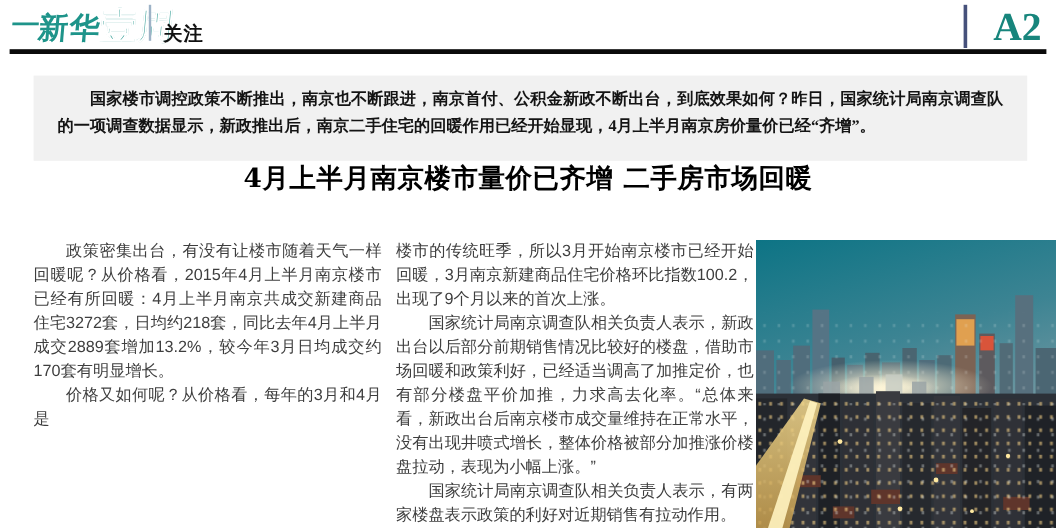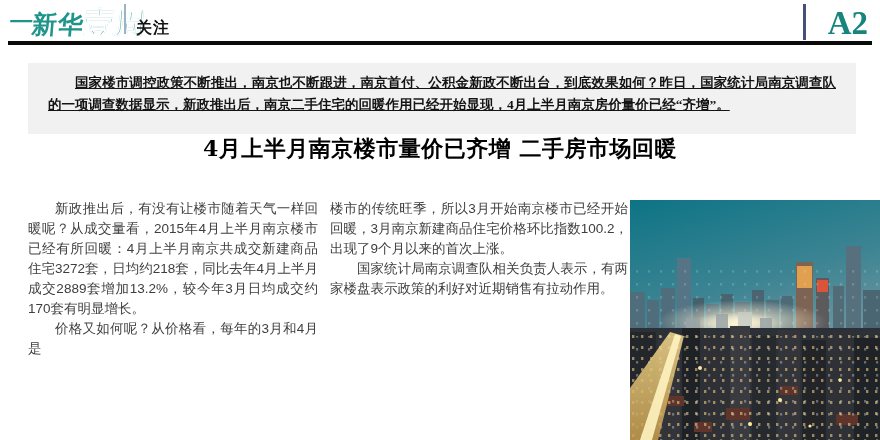--- a/index.html
+++ b/index.html
@@ -37,21 +37,21 @@
     font-family:"Liberation Serif", serif; font-weight:bold;
     font-size:33px; line-height:1; color:#17857C;
   }
 
   
   .summary-box {
     position:absolute; left:28px; right:24px; top:63px; height:71px;
     background:#F1F1F1; padding:9px 20px 0 20px;
     font-family:"Liberation Serif", serif; font-weight:bold;
     font-size:13.5px; line-height:22px; color:#141414;
-    text-align:justify; text-indent:2em;text-decoration:underline;
+    text-align:justify; text-indent:2em;
   }
 
   
   .headline {
     position:absolute; left:0; right:0; top:134px; text-align:center;
     font-family:"DejaVu Serif", "Liberation Serif", serif;
     font-weight:900; font-size:22px; color:#000000; letter-spacing:0.5px;
     white-space:nowrap;
   }
 
@@ -80,25 +80,26 @@
     <div class="section-label">关注</div>
     <div class="mast-divider-navy"></div>
     <div class="page-label">A2</div>
   </div>
 
   <div class="summary-box">国家楼市调控政策不断推出，南京也不断跟进，南京首付、公积金新政不断出台，到底效果如何？昨日，国家统计局南京调查队的一项调查数据显示，新政推出后，南京二手住宅的回暖作用已经开始显现，4月上半月南京房价量价已经“齐增”。</div>
 
   <h1 class="headline">4月上半月南京楼市量价已齐增 二手房市场回暖</h1>
 
   <div class="col col-left">
-    <p>新政推出后，有没有让楼市随着天气一样回暖呢？从成交量看，2015年4月上半月南京楼市已经有所回暖：4月上半月南京共成交新建商品住宅3272套，日均约218套，同比去年4月上半月成交2889套增加13.2%，较今年3月日均成交约170套有明显增长。</p>
+    <p>政策密集出台，有没有让楼市随着天气一样回暖呢？从价格看，2015年4月上半月南京楼市已经有所回暖：4月上半月南京共成交新建商品住宅3272套，日均约218套，同比去年4月上半月成交2889套增加13.2%，较今年3月日均成交约170套有明显增长。</p>
     <p>价格又如何呢？从价格看，每年的3月和4月是</p>
   </div>
   <div class="col col-right">
     <p class="cont">楼市的传统旺季，所以3月开始南京楼市已经开始回暖，3月南京新建商品住宅价格环比指数100.2，出现了9个月以来的首次上涨。</p>
+    <p>国家统计局南京调查队相关负责人表示，新政出台以后部分前期销售情况比较好的楼盘，借助市场回暖和政策利好，已经适当调高了加推定价，也有部分楼盘平价加推，力求高去化率。“总体来看，新政出台后南京楼市成交量维持在正常水平，没有出现井喷式增长，整体价格被部分加推涨价楼盘拉动，表现为小幅上涨。”</p>
     <p>国家统计局南京调查队相关负责人表示，有两家楼盘表示政策的利好对近期销售有拉动作用。</p>
   </div>
 
   <div class="photo">
     <svg viewBox="0 0 250 240" xmlns="http://www.w3.org/2000/svg">
       <defs>
         <linearGradient id="sky" x1="0" y1="0" x2="0.3" y2="1">
           <stop offset="0" stop-color="#0D7485"></stop>
           <stop offset="0.45" stop-color="#3D8493"></stop>
           <stop offset="1" stop-color="#95A5AB"></stop>

